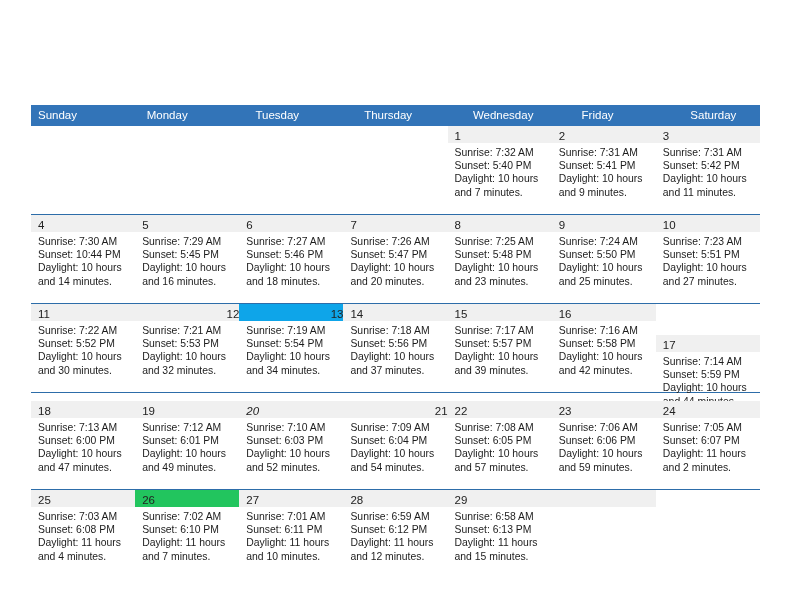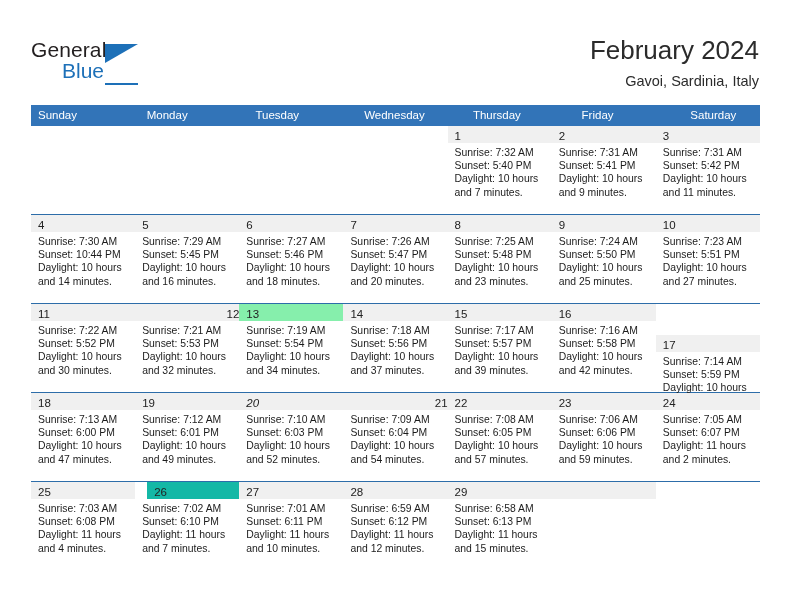--- a/index.html
+++ b/index.html
@@ -162,44 +162,29 @@
   }
   .day-info div {
     white-space: nowrap;
   }
 </style>
 </head>
 <body>
 
 <div class="page">
 
-  <div class="top">
-
-    <div class="logo">
-      <span class="logo-general">General</span>
-      <span class="logo-tri" style="border-left-color: rgb(29, 112, 184);"></span>
-      <span class="logo-underline" style="background: rgb(29, 112, 184);"></span>
-      <span class="logo-blue" style="color: rgb(29, 112, 184);">Blue</span>
-    </div>
-
-    <div class="title-block">
-      <div class="cal-title">February 2024</div>
-      <div class="cal-subtitle">Gavoi, Sardinia, Italy</div>
-    </div>
-
-  </div>
 
   <div class="calendar">
 
     <div class="weekdays" style="background: rgb(50, 116, 184); gap: 32px;">
       <div class="weekday">Sunday</div>
       <div class="weekday">Monday</div>
       <div class="weekday">Tuesday</div>
+      <div class="weekday">Thursday</div>
       <div class="weekday">Wednesday</div>
-      <div class="weekday">Thursday</div>
       <div class="weekday">Friday</div>
       <div class="weekday">Saturday</div>
     </div>
 
     <div id="weeks-container">
         <div class="week" style="border-bottom-color: rgb(45, 109, 169);">
           <div class="day blank">
             <div class="day-num-band"></div>
           </div>
           <div class="day blank">
@@ -317,21 +302,21 @@
           <div class="day">
             <div class="day-num-band" style="background: rgb(240, 240, 240); text-align: right;"><span class="day-num">12</span></div>
             <div class="day-info">
               <div>Sunrise: 7:21 AM</div>
               <div>Sunset: 5:53 PM</div>
               <div>Daylight: 10 hours</div>
               <div>and 32 minutes.</div>
             </div>
           </div>
           <div class="day">
-            <div class="day-num-band" style="background: #86efac;"><span class="day-num">13</span></div>
+            <div class="day-num-band" style="background: #0ea5e9; text-align: right;"><span class="day-num">13</span></div>
             <div class="day-info">
               <div>Sunrise: 7:19 AM</div>
               <div>Sunset: 5:54 PM</div>
               <div>Daylight: 10 hours</div>
               <div>and 34 minutes.</div>
             </div>
           </div>
           <div class="day">
             <div class="day-num-band" style="background: rgb(240, 240, 240);"><span class="day-num">14</span></div>
             <div class="day-info">
@@ -362,21 +347,21 @@
           <div class="day">
             <div class="day-num-band" style="background: rgb(240, 240, 240); margin-top: 31px;"><span class="day-num">17</span></div>
             <div class="day-info">
               <div>Sunrise: 7:14 AM</div>
               <div>Sunset: 5:59 PM</div>
               <div>Daylight: 10 hours</div>
               <div>and 44 minutes.</div>
             </div>
           </div>
         </div>
-        <div class="week" style="border-bottom-color: rgb(45, 109, 169);">
+        <div class="week" style="border-bottom-color: rgb(45, 109, 169); margin-top: 8px;">
           <div class="day">
             <div class="day-num-band" style="background: rgb(240, 240, 240);"><span class="day-num">18</span></div>
             <div class="day-info">
               <div>Sunrise: 7:13 AM</div>
               <div>Sunset: 6:00 PM</div>
               <div>Daylight: 10 hours</div>
               <div>and 47 minutes.</div>
             </div>
           </div>
           <div class="day">
@@ -438,21 +423,21 @@
           <div class="day">
             <div class="day-num-band" style="background: rgb(240, 240, 240);"><span class="day-num">25</span></div>
             <div class="day-info">
               <div>Sunrise: 7:03 AM</div>
               <div>Sunset: 6:08 PM</div>
               <div>Daylight: 11 hours</div>
               <div>and 4 minutes.</div>
             </div>
           </div>
           <div class="day">
-            <div class="day-num-band" style="background: #14b8a6; margin-left: 12px;"><span class="day-num">26</span></div>
+            <div class="day-num-band" style="background: #22c55e;"><span class="day-num">26</span></div>
             <div class="day-info">
               <div>Sunrise: 7:02 AM</div>
               <div>Sunset: 6:10 PM</div>
               <div>Daylight: 11 hours</div>
               <div>and 7 minutes.</div>
             </div>
           </div>
           <div class="day">
             <div class="day-num-band" style="background: rgb(240, 240, 240);"><span class="day-num">27</span></div>
             <div class="day-info">

